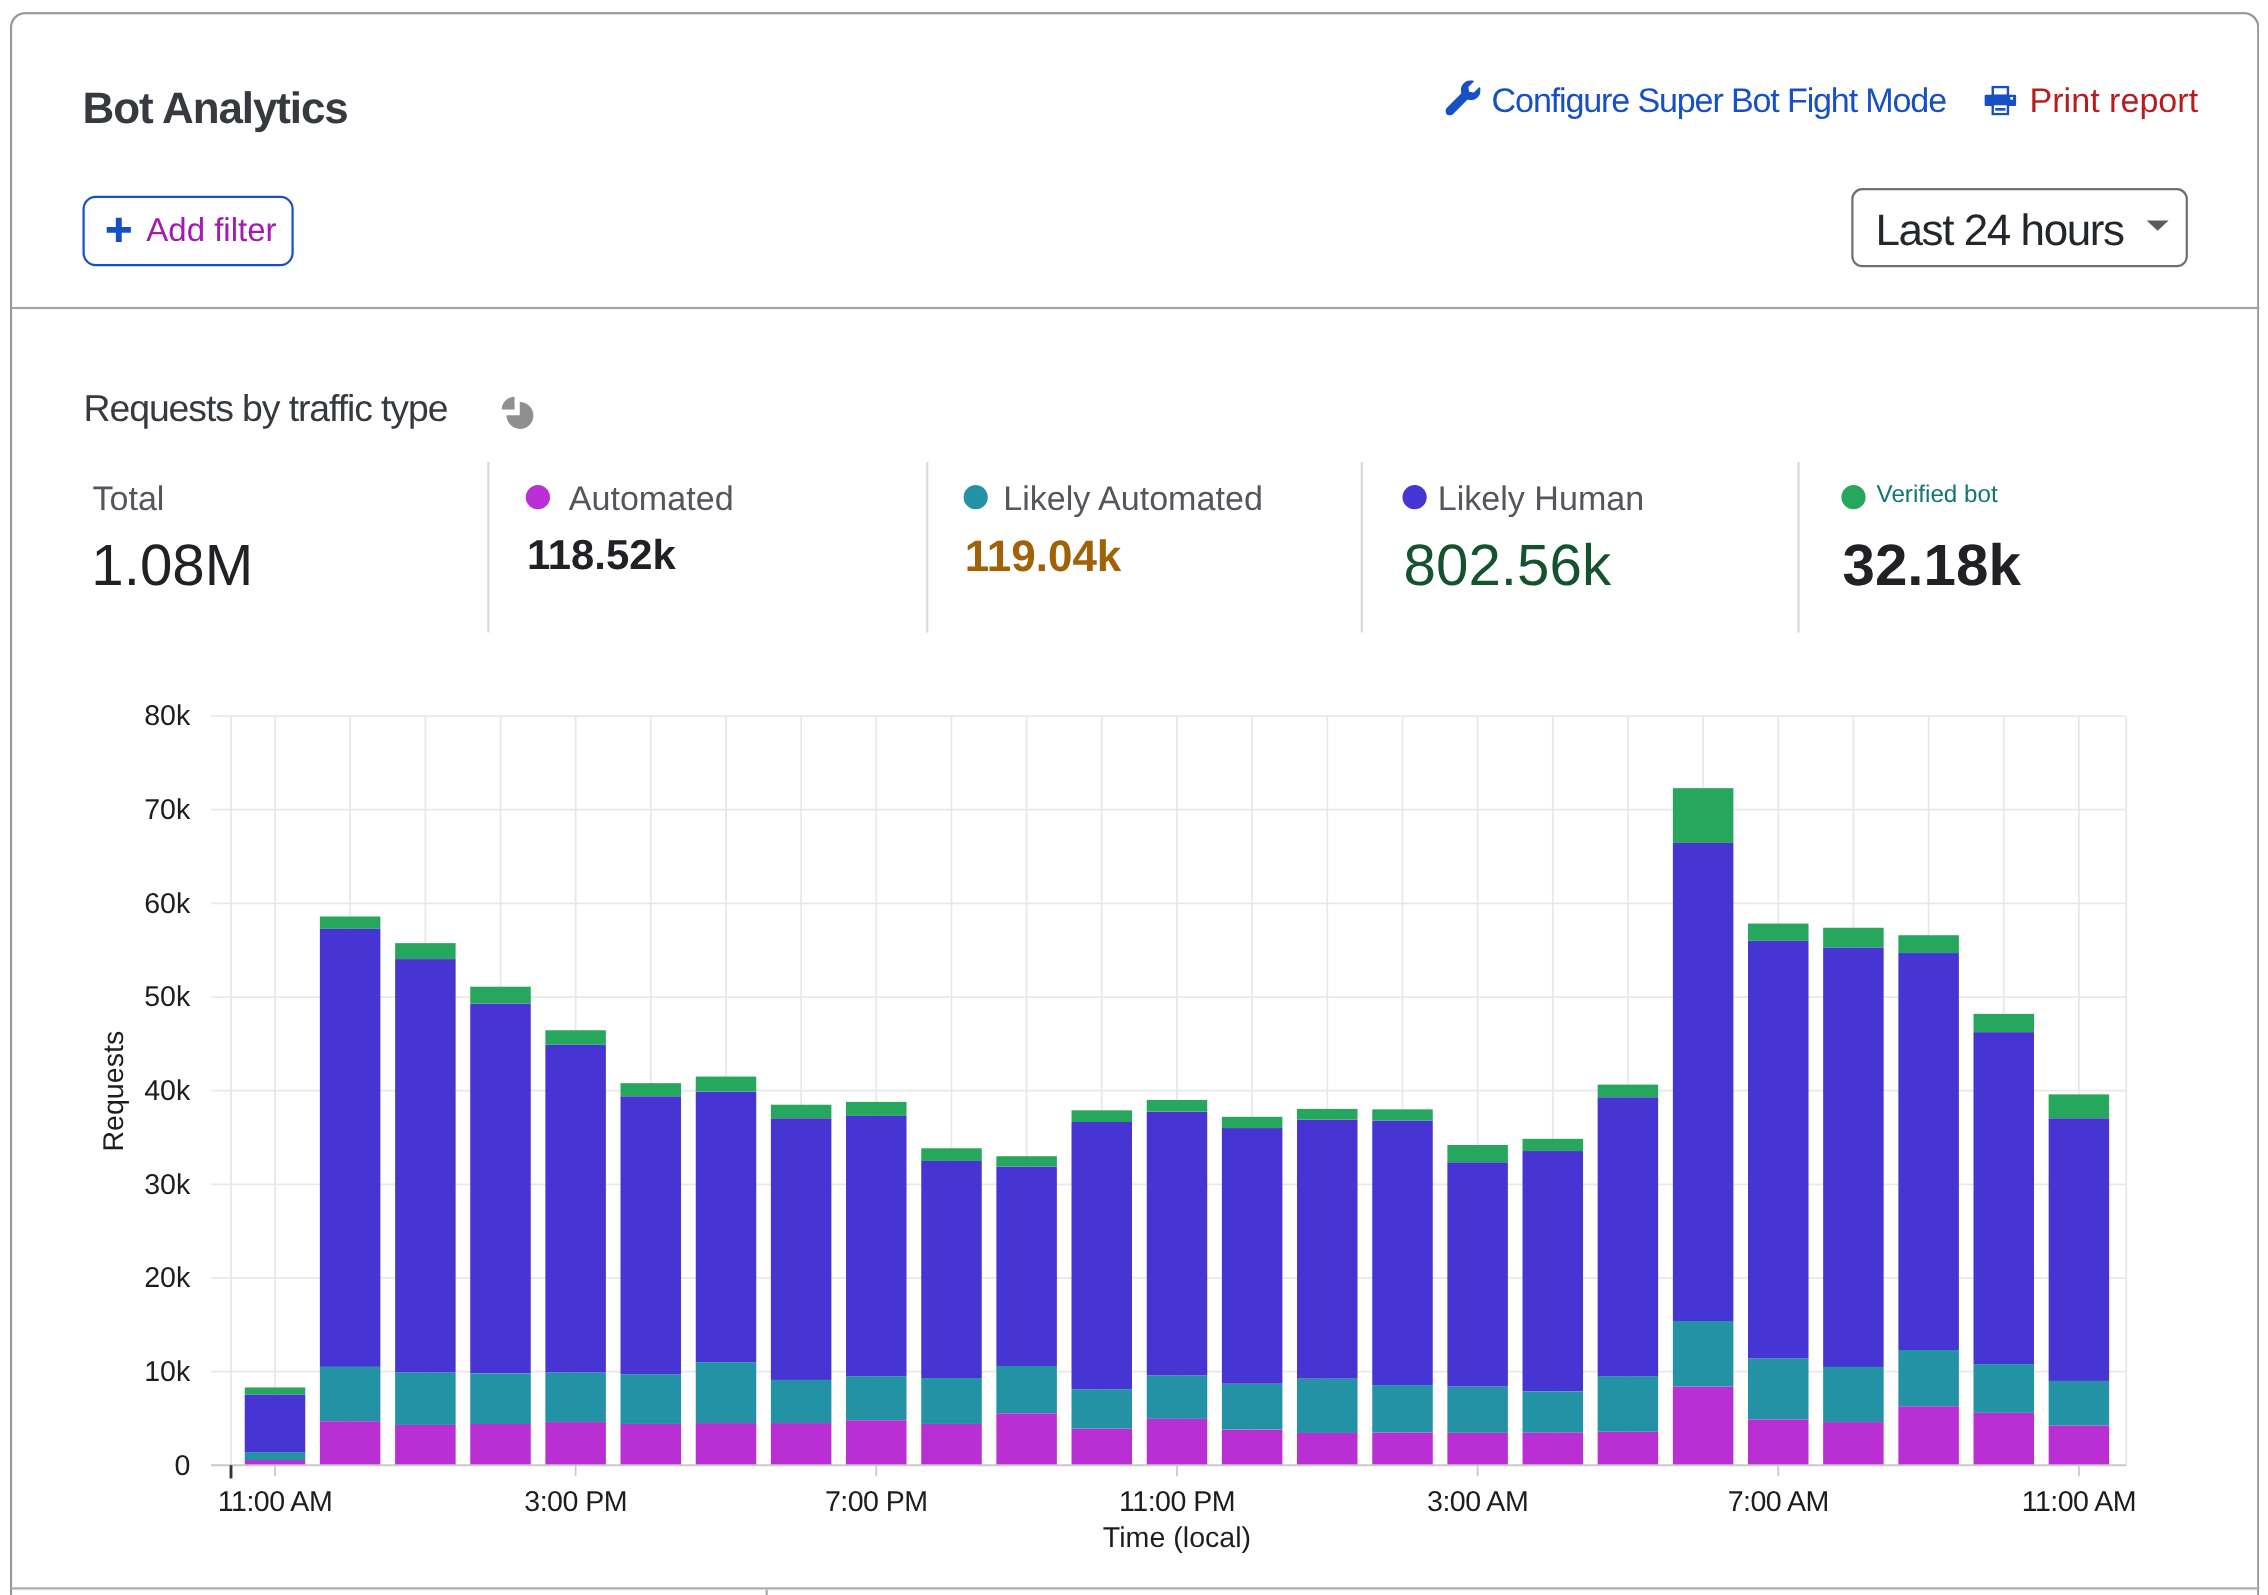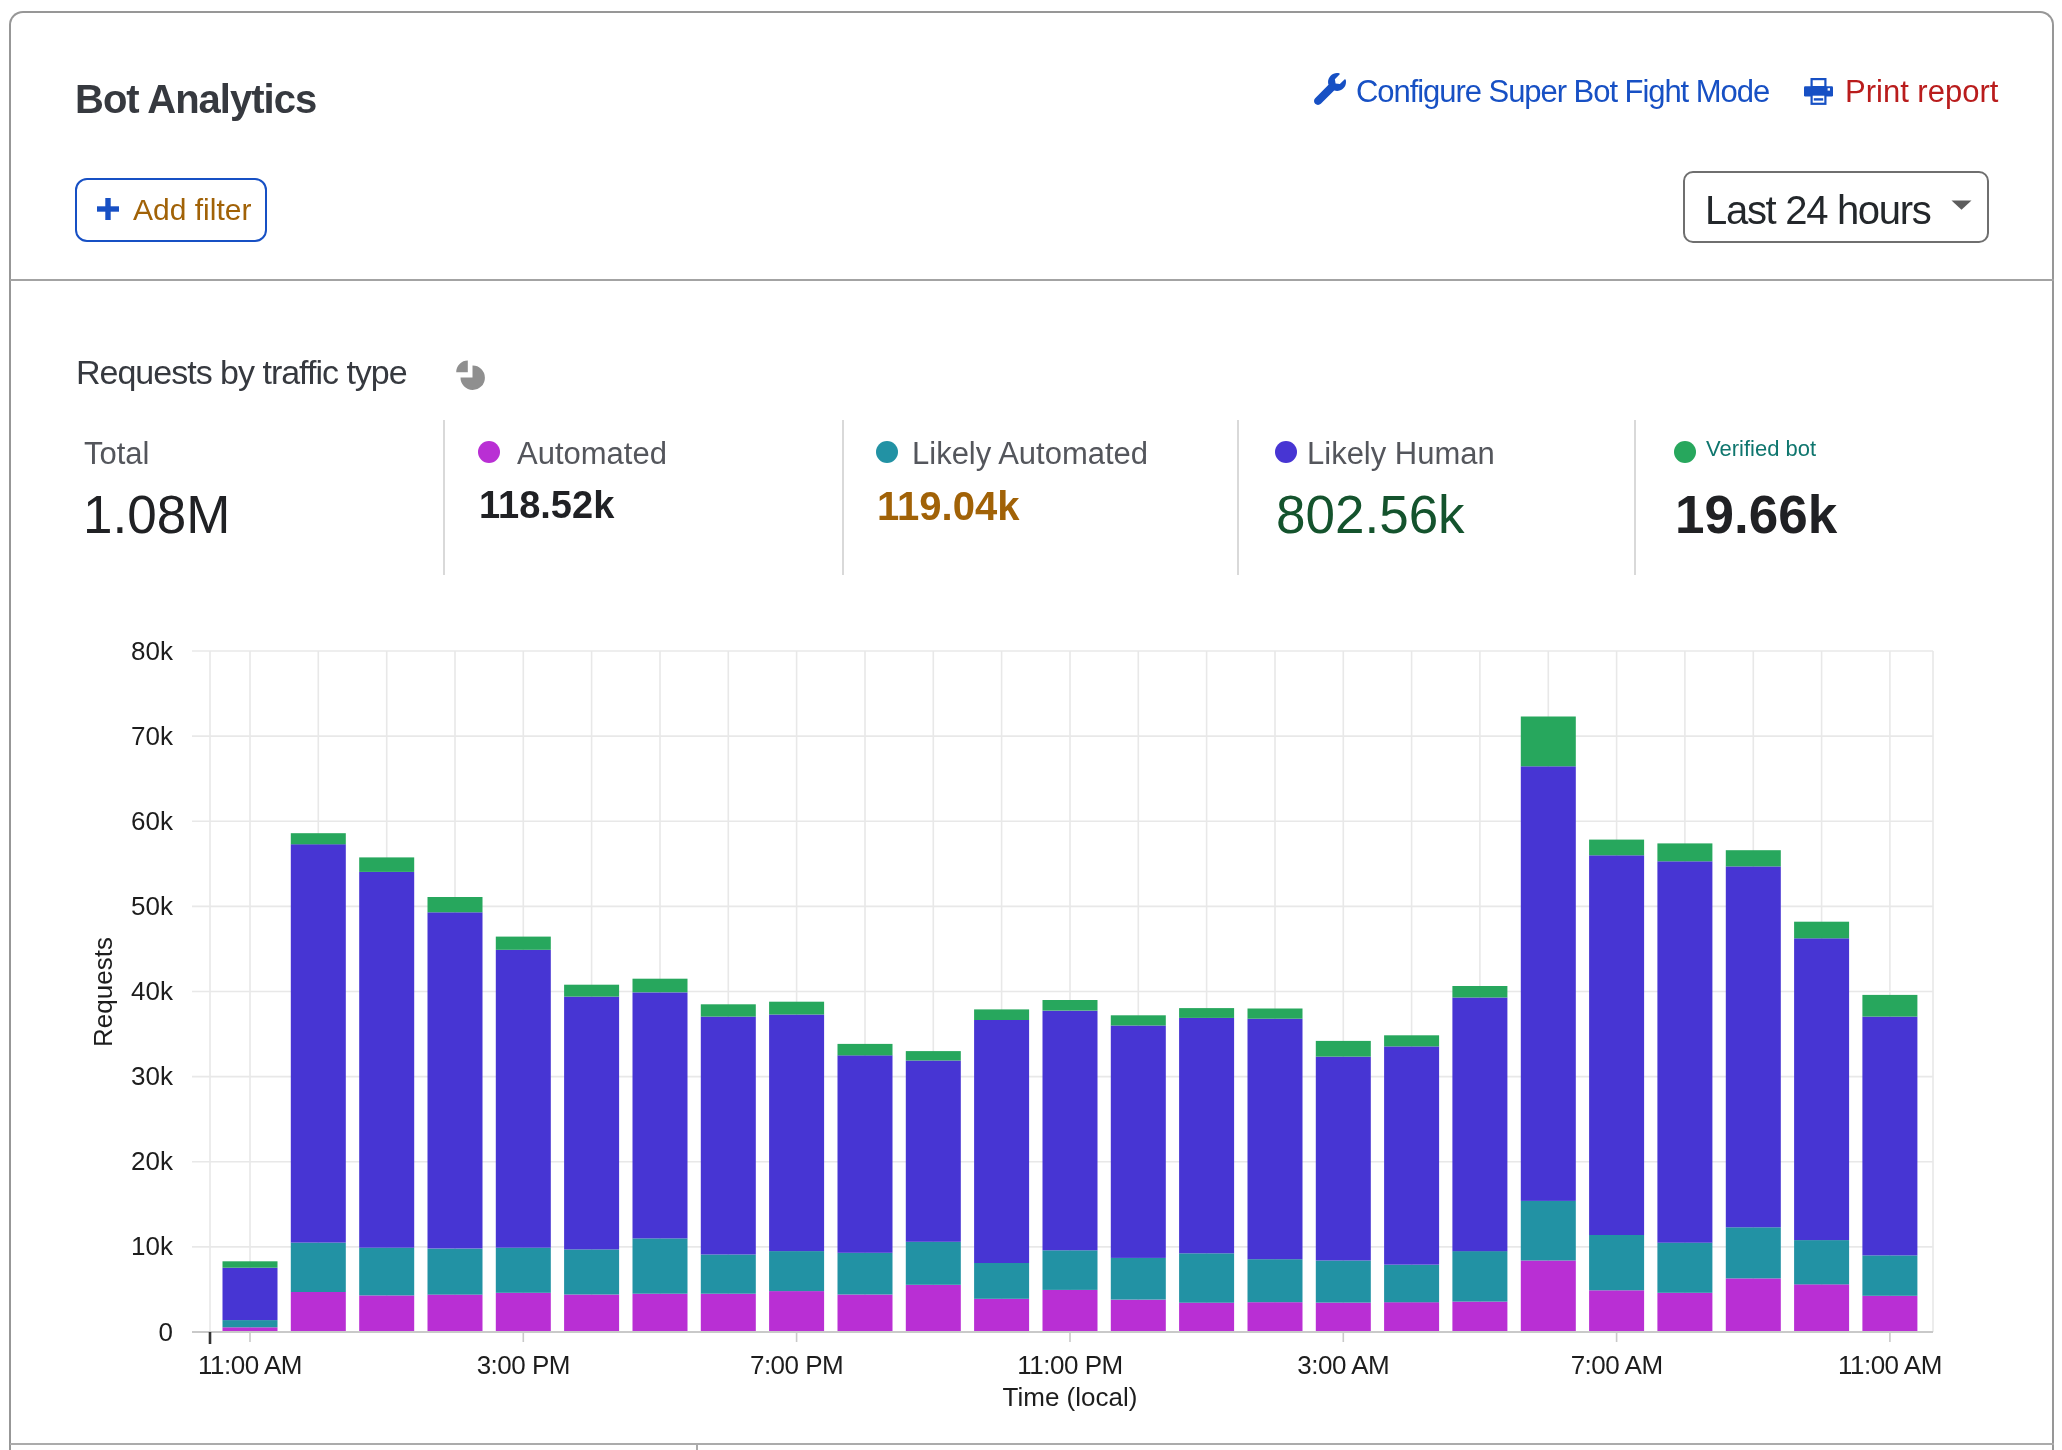--- a/index.html
+++ b/index.html
@@ -18,21 +18,21 @@
 <rect x="23.6" y="10.2" width="2.4" height="2.4" fill="#fff"></rect>
 <rect x="7.6" y="16.6" width="13.8" height="9.2" fill="#fff" stroke="#1750c4" stroke-width="2.2"></rect>
 <rect x="9.8" y="20.2" width="9.4" height="2.4" fill="#1750c4"></rect>
 </svg>
 <div class="abs" style="left:1845px;top:74px;font-size:31px;color:#b91c1c">Print report</div>
 <div class="abs" style="left:75px;top:178px;width:192px;height:64px;border:2.5px solid #1750c4;border-radius:12px"></div>
 <svg class="abs" style="left:95px;top:196px" width="26" height="26" viewBox="0 0 26 26">
 <line x1="2" y1="13" x2="24" y2="13" stroke="#1750c4" stroke-width="5.4"></line>
 <line x1="13" y1="2" x2="13" y2="24" stroke="#1750c4" stroke-width="5.4"></line>
 </svg>
-<div class="abs" style="left:133px;top:193px;font-size:30px;color:#a16207">Add filter</div>
+<div class="abs" style="left:133px;top:193px;font-size:30px;color:#a21caf">Add filter</div>
 <div class="abs" style="left:1683px;top:171px;width:306px;height:72px;border:2px solid #6f6f6f;border-radius:10px"></div>
 <div class="abs" style="left:1705px;top:188px;font-size:40px;letter-spacing:-1.3px;color:#23272b">Last 24 hours</div>
 <svg class="abs" style="left:1951px;top:200px" width="21" height="10" viewBox="0 0 21 10">
 <path d="M0.5 0.5 L20.5 0.5 L10.5 9.8 Z" fill="#5c5c5c"></path>
 </svg>
 <div class="abs" style="left:10px;top:279px;width:2044px;height:2px;background:#a3a3a3"></div>
 <div class="abs" style="left:76px;top:353px;font-size:34px;font-weight:normal;letter-spacing:-1px;color:#36393f">Requests by traffic type</div>
 <svg class="abs" style="left:453px;top:358px" width="34" height="34" viewBox="0 0 34 34">
 <path d="M19.5 7.5 a12.2 12.2 0 1 1 -12 12 l12 0 z" fill="#8f8f8f"></path>
 <path d="M14.8 2.6 l0 11.6 -11.6 0 a11.6 11.6 0 0 1 11.6 -11.6 z" fill="#8f8f8f"></path>
@@ -47,21 +47,21 @@
 <div class="abs" style="left:876px;top:441px;width:22px;height:22px;border-radius:50%;background:#2292a4"></div>
 <div class="abs" style="left:912px;top:436px;font-size:31px;color:#54565c">Likely Automated</div>
 <div class="abs" style="left:877px;top:484px;font-size:40px;font-weight:bold;color:#a16207">119.04k</div>
 <div class="abs" style="left:1237px;top:420px;width:2px;height:155px;background:#d9d9d9"></div>
 <div class="abs" style="left:1275px;top:441px;width:22px;height:22px;border-radius:50%;background:#4735d3"></div>
 <div class="abs" style="left:1307px;top:436px;font-size:31px;color:#54565c">Likely Human</div>
 <div class="abs" style="left:1276px;top:484px;font-size:53px;font-weight:normal;color:#14532d">802.56k</div>
 <div class="abs" style="left:1634px;top:420px;width:2px;height:155px;background:#d9d9d9"></div>
 <div class="abs" style="left:1674px;top:441px;width:22px;height:22px;border-radius:50%;background:#27a75d"></div>
 <div class="abs" style="left:1706px;top:436px;font-size:22px;color:#0f766e">Verified bot</div>
-<div class="abs" style="left:1675px;top:484px;font-size:53px;font-weight:bold;color:#202124">19.66k</div>
+<div class="abs" style="left:1675px;top:484px;font-size:53px;font-weight:bold;color:#202124">32.18k</div>
 <svg class="abs" style="left:0;top:0" width="2062" height="1450" viewBox="0 0 2062 1450" font-family="Liberation Sans, sans-serif">
 <line x1="192.0" y1="1246.9" x2="1933.0" y2="1246.9" stroke="#e8e8e8" stroke-width="1.6"></line>
 <line x1="192.0" y1="1161.8" x2="1933.0" y2="1161.8" stroke="#e8e8e8" stroke-width="1.6"></line>
 <line x1="192.0" y1="1076.6" x2="1933.0" y2="1076.6" stroke="#e8e8e8" stroke-width="1.6"></line>
 <line x1="192.0" y1="991.5" x2="1933.0" y2="991.5" stroke="#e8e8e8" stroke-width="1.6"></line>
 <line x1="192.0" y1="906.4" x2="1933.0" y2="906.4" stroke="#e8e8e8" stroke-width="1.6"></line>
 <line x1="192.0" y1="821.2" x2="1933.0" y2="821.2" stroke="#e8e8e8" stroke-width="1.6"></line>
 <line x1="192.0" y1="736.1" x2="1933.0" y2="736.1" stroke="#e8e8e8" stroke-width="1.6"></line>
 <line x1="192.0" y1="651.0" x2="1933.0" y2="651.0" stroke="#e8e8e8" stroke-width="1.6"></line>
 <line x1="210.0" y1="651.0" x2="210.0" y2="1332.0" stroke="#e8e8e8" stroke-width="1.6"></line>

